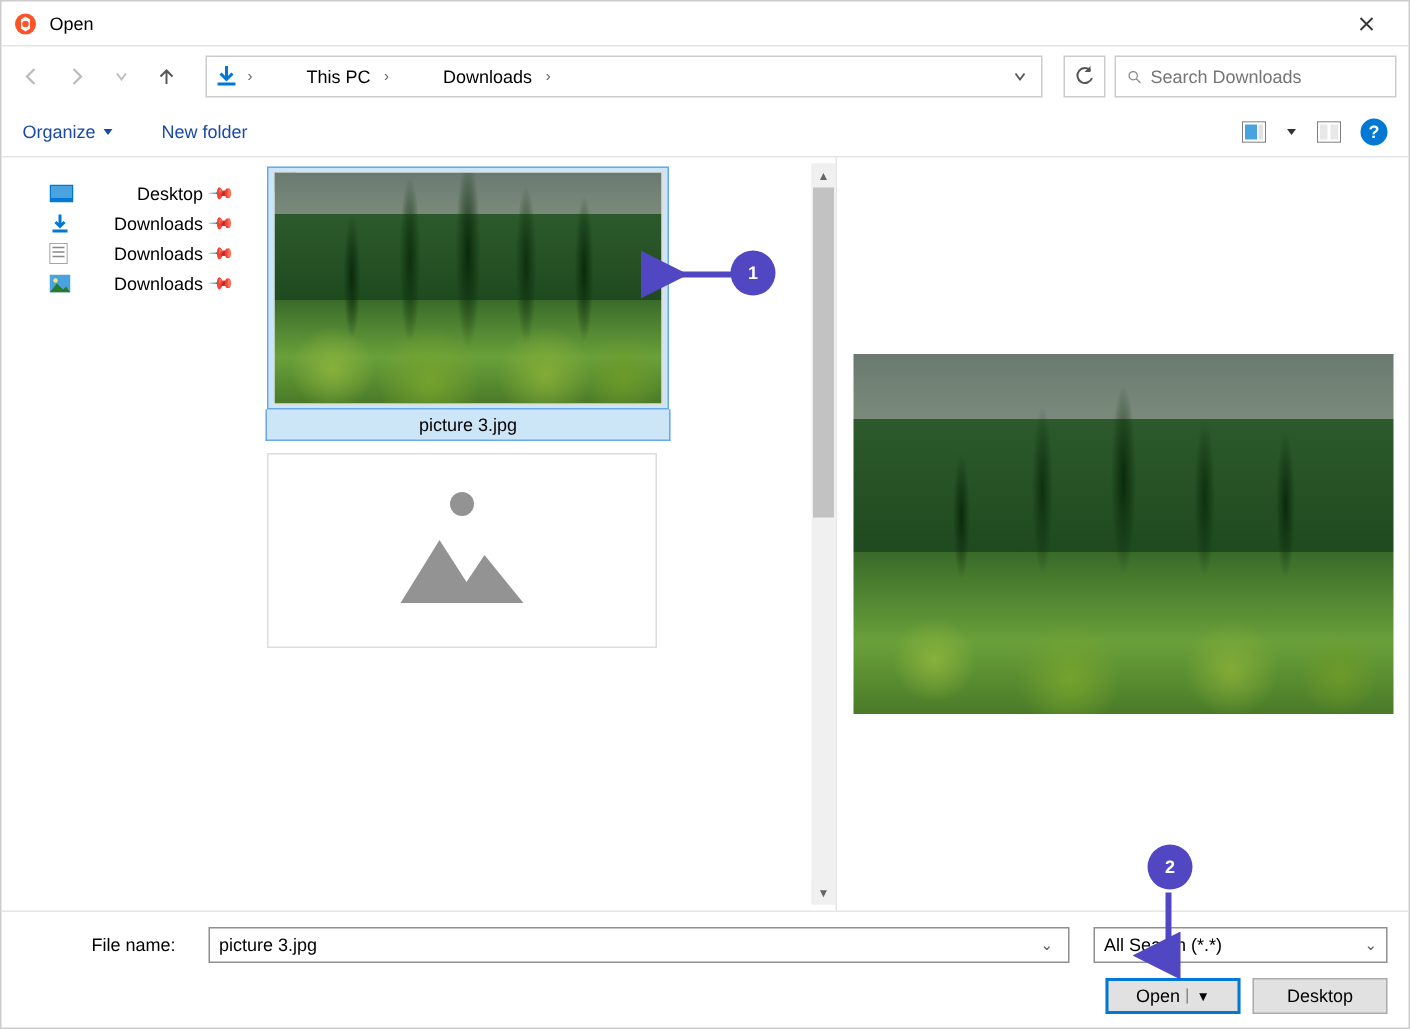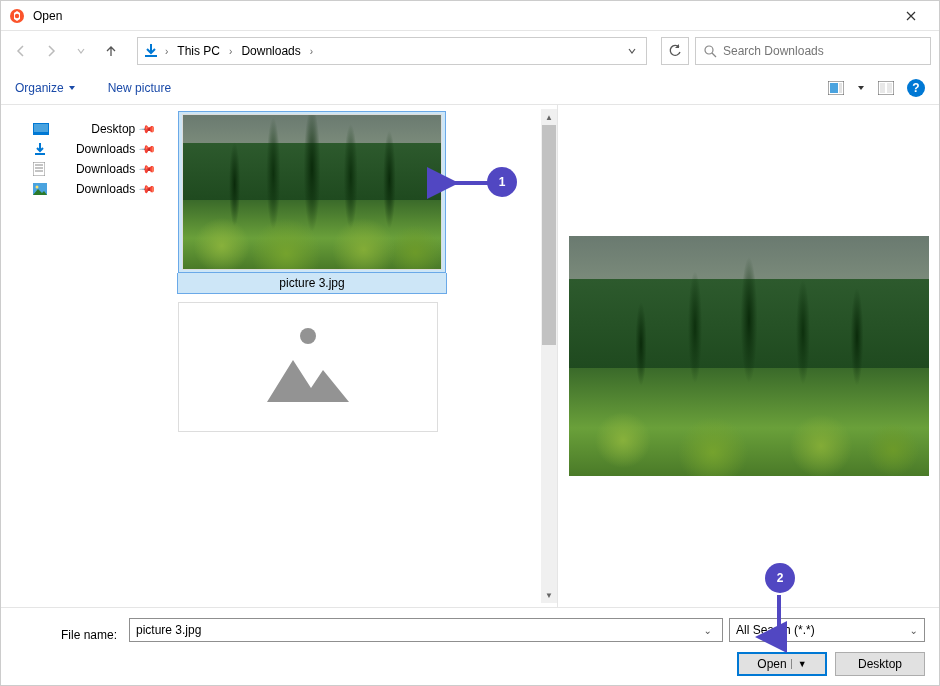--- a/index.html
+++ b/index.html
@@ -11,25 +11,25 @@
 .titlebar .title { flex: 1; }
 .titlebar .close { width: 40px; height: 28px; display: flex; align-items: center; justify-content: center; font-size: 14px; }
 
 
 .navbar { height: 40px; display: flex; align-items: center; padding: 0 8px; gap: 6px; }
 .nav-btn { width: 24px; height: 24px; display: flex; align-items: center; justify-content: center; color: #999; }
 .nav-btn.enabled { color: #333; }
 .breadcrumb { flex: 1; display: flex; align-items: center; border: 1px solid #ccc; height: 28px; padding: 0 4px; gap: 2px; margin: 0 8px; }
 .bc-icon { width: 18px; height: 18px; }
 .bc-sep { color: #666; padding: 0 3px; font-size: 10px; }
-.bc-item { padding: 0 4px; }
+.bc-item { padding: 0 4px; margin-left: 27px; }
 .bc-spacer { flex: 1; }
 .bc-drop { color: #666; padding: 0 6px; }
 .refresh { width: 28px; height: 28px; border: 1px solid #ccc; display: flex; align-items: center; justify-content: center; }
-.searchbox { width: 236px; height: 28px; border: 1px solid #ccc; display: flex; align-items: center; padding: 0 8px; gap: 6px; color: #888; }
+.searchbox { width: 188px; height: 28px; border: 1px solid #ccc; display: flex; align-items: center; padding: 0 8px; gap: 6px; color: #888; }
 .searchbox input { border: none; outline: none; flex: 1; color: #555; }
 
 
 .toolbar { height: 34px; display: flex; align-items: center; padding: 0 14px; border-bottom: 1px solid #e5e5e5; gap: 32px; }
 .toolbar .left { display: flex; gap: 32px; }
 .toolbar .tbtn { color: #1a4aa8; display: flex; align-items: center; gap: 4px; }
 .toolbar .right { margin-left: auto; display: flex; gap: 10px; align-items: center; }
 .toolbar .icon-btn { width: 22px; height: 22px; display: flex; align-items: center; justify-content: center; }
 .help-circle { width: 18px; height: 18px; border-radius: 50%; background: #0078d4; color: #fff; font-weight: bold; display: flex; align-items: center; justify-content: center; font-size: 11px; }
 
@@ -59,21 +59,21 @@
 .scroll-track { position: absolute; right: 0; top: 4px; bottom: 4px; width: 16px; background: #f0f0f0; }
 .scroll-btn { height: 16px; background: #f0f0f0; display:flex; align-items:center; justify-content:center; color:#666; font-size:8px; }
 .scroll-thumb { position:absolute; top:16px; left:1px; right:1px; height: 220px; background: #c2c2c2; }
 
 
 .preview { width: 382px; border-left: 1px solid #e5e5e5; display:flex; align-items:center; justify-content:center; padding: 0 10px; }
 .preview .img { width: 360px; height: 240px; }
 
 
 .bottom { position: absolute; left: 0; right: 0; bottom: 0; height: 78px; border-top: 1px solid #e5e5e5; padding: 10px 14px; }
-.row1 { display: flex; align-items: flex-end; gap: 6px; }
+.row1 { display: flex; align-items: center; gap: 16px; }
 .lbl-right { width: 108px; text-align: right; padding-right: 6px; }
 .filename { flex: 1; height: 24px; border: 1px solid #8f8f8f; display:flex; align-items:center; padding: 0 6px; }
 .filename input { border:none; outline:none; flex:1; }
 .filename .dd { color:#555; font-size:10px; padding:0 4px; }
 .filter { width: 196px; height: 24px; border: 1px solid #8f8f8f; display:flex; align-items:center; padding: 0 6px; }
 .filter .dd { margin-left:auto; color:#555; font-size:10px; }
 .row2 { display:flex; justify-content:flex-end; gap: 8px; margin-top: 10px; }
 .btn { width: 90px; height: 24px; border: 1px solid #adadad; background: #e1e1e1; display:flex; align-items:center; justify-content:center; }
 .btn.primary { border: 2px solid #0078d4; background: #e1e1e1; }
 
@@ -175,21 +175,21 @@
 
 <div class="toolbar">
   <div class="left">
     <div class="tbtn">
       <span>Organize</span>
       <svg width="8" height="6" viewBox="0 0 8 6">
           <path d="M1 1 L4 5 L7 1" fill="#1a4aa8"></path>
         </svg>
     </div>
     <div class="tbtn">
-      <span>New picture</span>
+      <span>New folder</span>
     </div>
   </div>
   <div class="right">
     <div class="icon-btn">
       <svg width="16" height="14" viewBox="0 0 16 14">
           <rect x="0" y="0" width="16" height="14" fill="none" stroke="#555"></rect>
           <rect x="2" y="2" width="8" height="10" fill="#4aa3df"></rect>
           <rect x="11" y="2" width="3" height="10" fill="#e2e2e2"></rect>
         </svg>
     </div>

